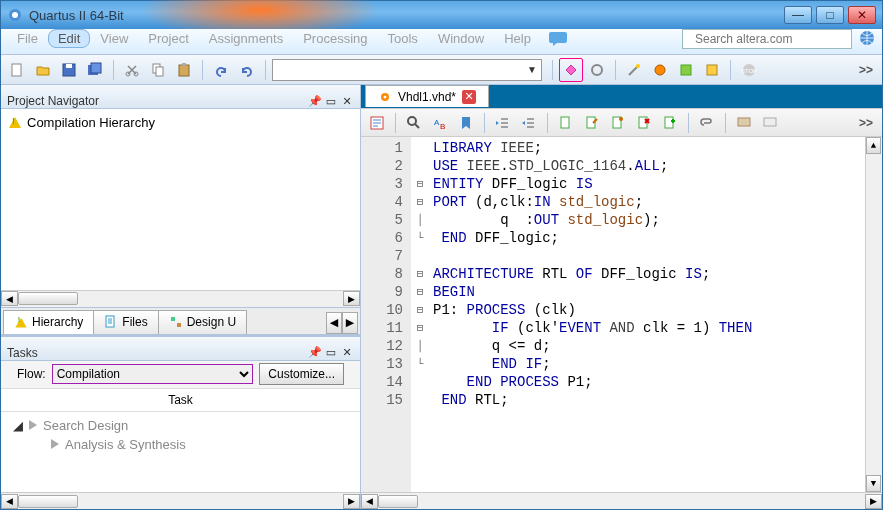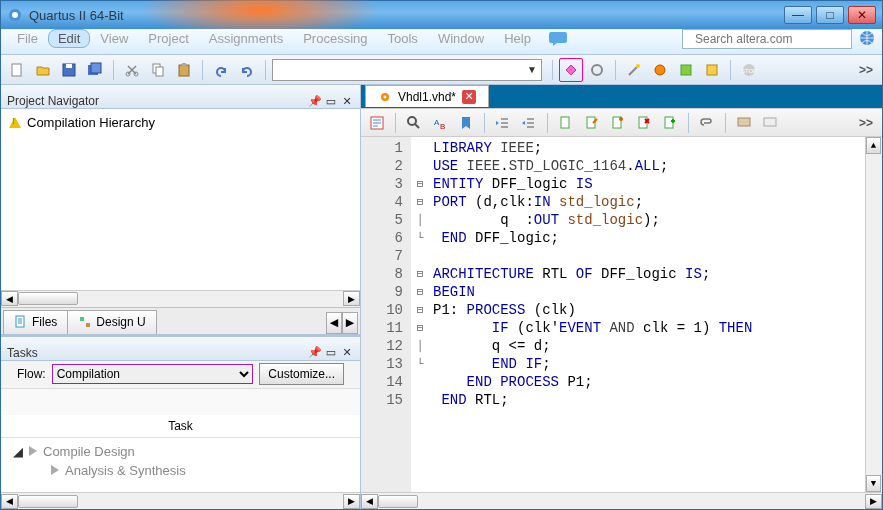--- a/index.html
+++ b/index.html
@@ -40,21 +40,21 @@
 .tabbar { height:28px; display:flex; align-items:flex-end; border-top:1px solid #b0c4de; border-bottom:1px solid #b0c4de; background:#ececec; padding:0 2px; }
 .ntab { height:24px; padding:0 10px; display:flex; align-items:center; gap:4px; border:1px solid #aaa; background:linear-gradient(#fff,#e8e8e8); font-size:12px; cursor:pointer; margin-right:-1px; border-bottom:none; }
 .ntab.active { background:#fff; }
 .ntab .ticon { width:14px; height:14px; }
 .ntab-scroll { margin-left:auto; display:flex; }
 .ntab-scroll .sbtn { width:16px; height:22px; border:1px solid #aaa; background:linear-gradient(#fff,#e0e0e0); display:flex; align-items:center; justify-content:center; font-size:11px; cursor:pointer; }
 .tasks { display:flex; flex-direction:column; border-top:2px solid #b0c4de; }
 .flow-row { height:28px; display:flex; align-items:center; padding:0 16px; gap:6px; background:#f4f4f4; border-bottom:1px solid #ddd; }
 .flow-row select { flex:1; height:20px; border:1px solid #a21caf; font-size:12px; }
 .flow-row button { height:22px; padding:0 8px; border:1px solid #888; background:linear-gradient(#fff,#e0e0e0); font-size:12px; cursor:pointer; }
-.task-hdr { text-align:center; padding:4px 0; font-size:12px; background:#fff; border-bottom:1px solid #ddd;margin-top:26px; }
+.task-hdr { text-align:center; padding:4px 0; font-size:12px; background:#fff; border-bottom:1px solid #ddd; }
 .task-tree { background:#fff; padding:4px 10px; flex:1; overflow:hidden; }
 .task-tree .trow { display:flex; align-items:center; gap:6px; font-size:13px; color:#888; padding:2px 0 2px 20px; }
 .task-tree .trow .play { width:0; height:0; border-top:5px solid transparent; border-bottom:5px solid transparent; border-left:8px solid #aaa; }
 .right-pane { flex:1; display:flex; flex-direction:column; background:#fff; }
 .editor-tabs { height:24px; display:flex; background:#0369a1; padding:0 4px; border-bottom:1px solid #ccc; }
 .etab { height:22px; padding:0 12px; display:flex; align-items:center; gap:6px; background:#fff; border:1px solid #aaa; border-bottom:none; font-size:12px; }
 .etab .gear { width:14px; height:14px; }
 .etab .xclose { color:#fff; background:#d44; width:14px; height:14px; border-radius:2px; display:flex; align-items:center; justify-content:center; font-size:11px; cursor:pointer; }
 .editor-toolbar { height:28px; display:flex; align-items:center; padding:0 4px; gap:2px; background:linear-gradient(#f8f8f8,#e8e8e8); border-bottom:1px solid #ccc; }
 .code-area { flex:1; display:flex; background:#fff; overflow:hidden; font-family: "Courier New", monospace; font-size:14px; }
@@ -231,20 +231,24 @@
       </div>
       <div class="hscrollbar">
         <div class="arrow">◀</div>
         <div class="track">
             <div class="thumb" style="left:0;width:60px;"></div>
           </div>
         <div class="arrow">▶</div>
       </div>
 
       <div class="tabbar">
+        <div class="ntab active">
+          <span class="warn-tri ticon" style="transform:scale(0.8)"></span>
+          <span>Hierarchy</span>
+        </div>
         <div class="ntab">
           <svg class="ticon" viewBox="0 0 14 14">
               <rect x="2" y="1" width="8" height="11" fill="#fff" stroke="#39c"></rect>
               <path d="M4 4 h4 M4 6 h4 M4 8 h4" stroke="#39c"></path>
             </svg>
           <span>Files</span>
         </div>
         <div class="ntab">
           <svg class="ticon" viewBox="0 0 14 14">
               <rect x="2" y="2" width="4" height="4" fill="#4c8"></rect>
@@ -269,21 +273,21 @@
         <div class="flow-row">
           <span>Flow:</span>
           <select><option>Compilation</option></select>
           <button>Customize...</button>
         </div>
         <div class="task-hdr">Task</div>
         <div class="task-tree">
           <div class="trow">
             <span style="margin-left:-18px;color:#333;">◢</span>
             <span class="play"></span>
-            <span>Compile Design</span>
+            <span>Search Design</span>
           </div>
           <div class="trow" style="padding-left:40px;">
             <span class="play"></span>
             <span>Analysis &amp; Synthesis</span>
           </div>
         </div>
         <div class="hscrollbar">
           <div class="arrow">◀</div>
           <div class="track">
               <div class="thumb" style="left:0;width:60px;"></div>

